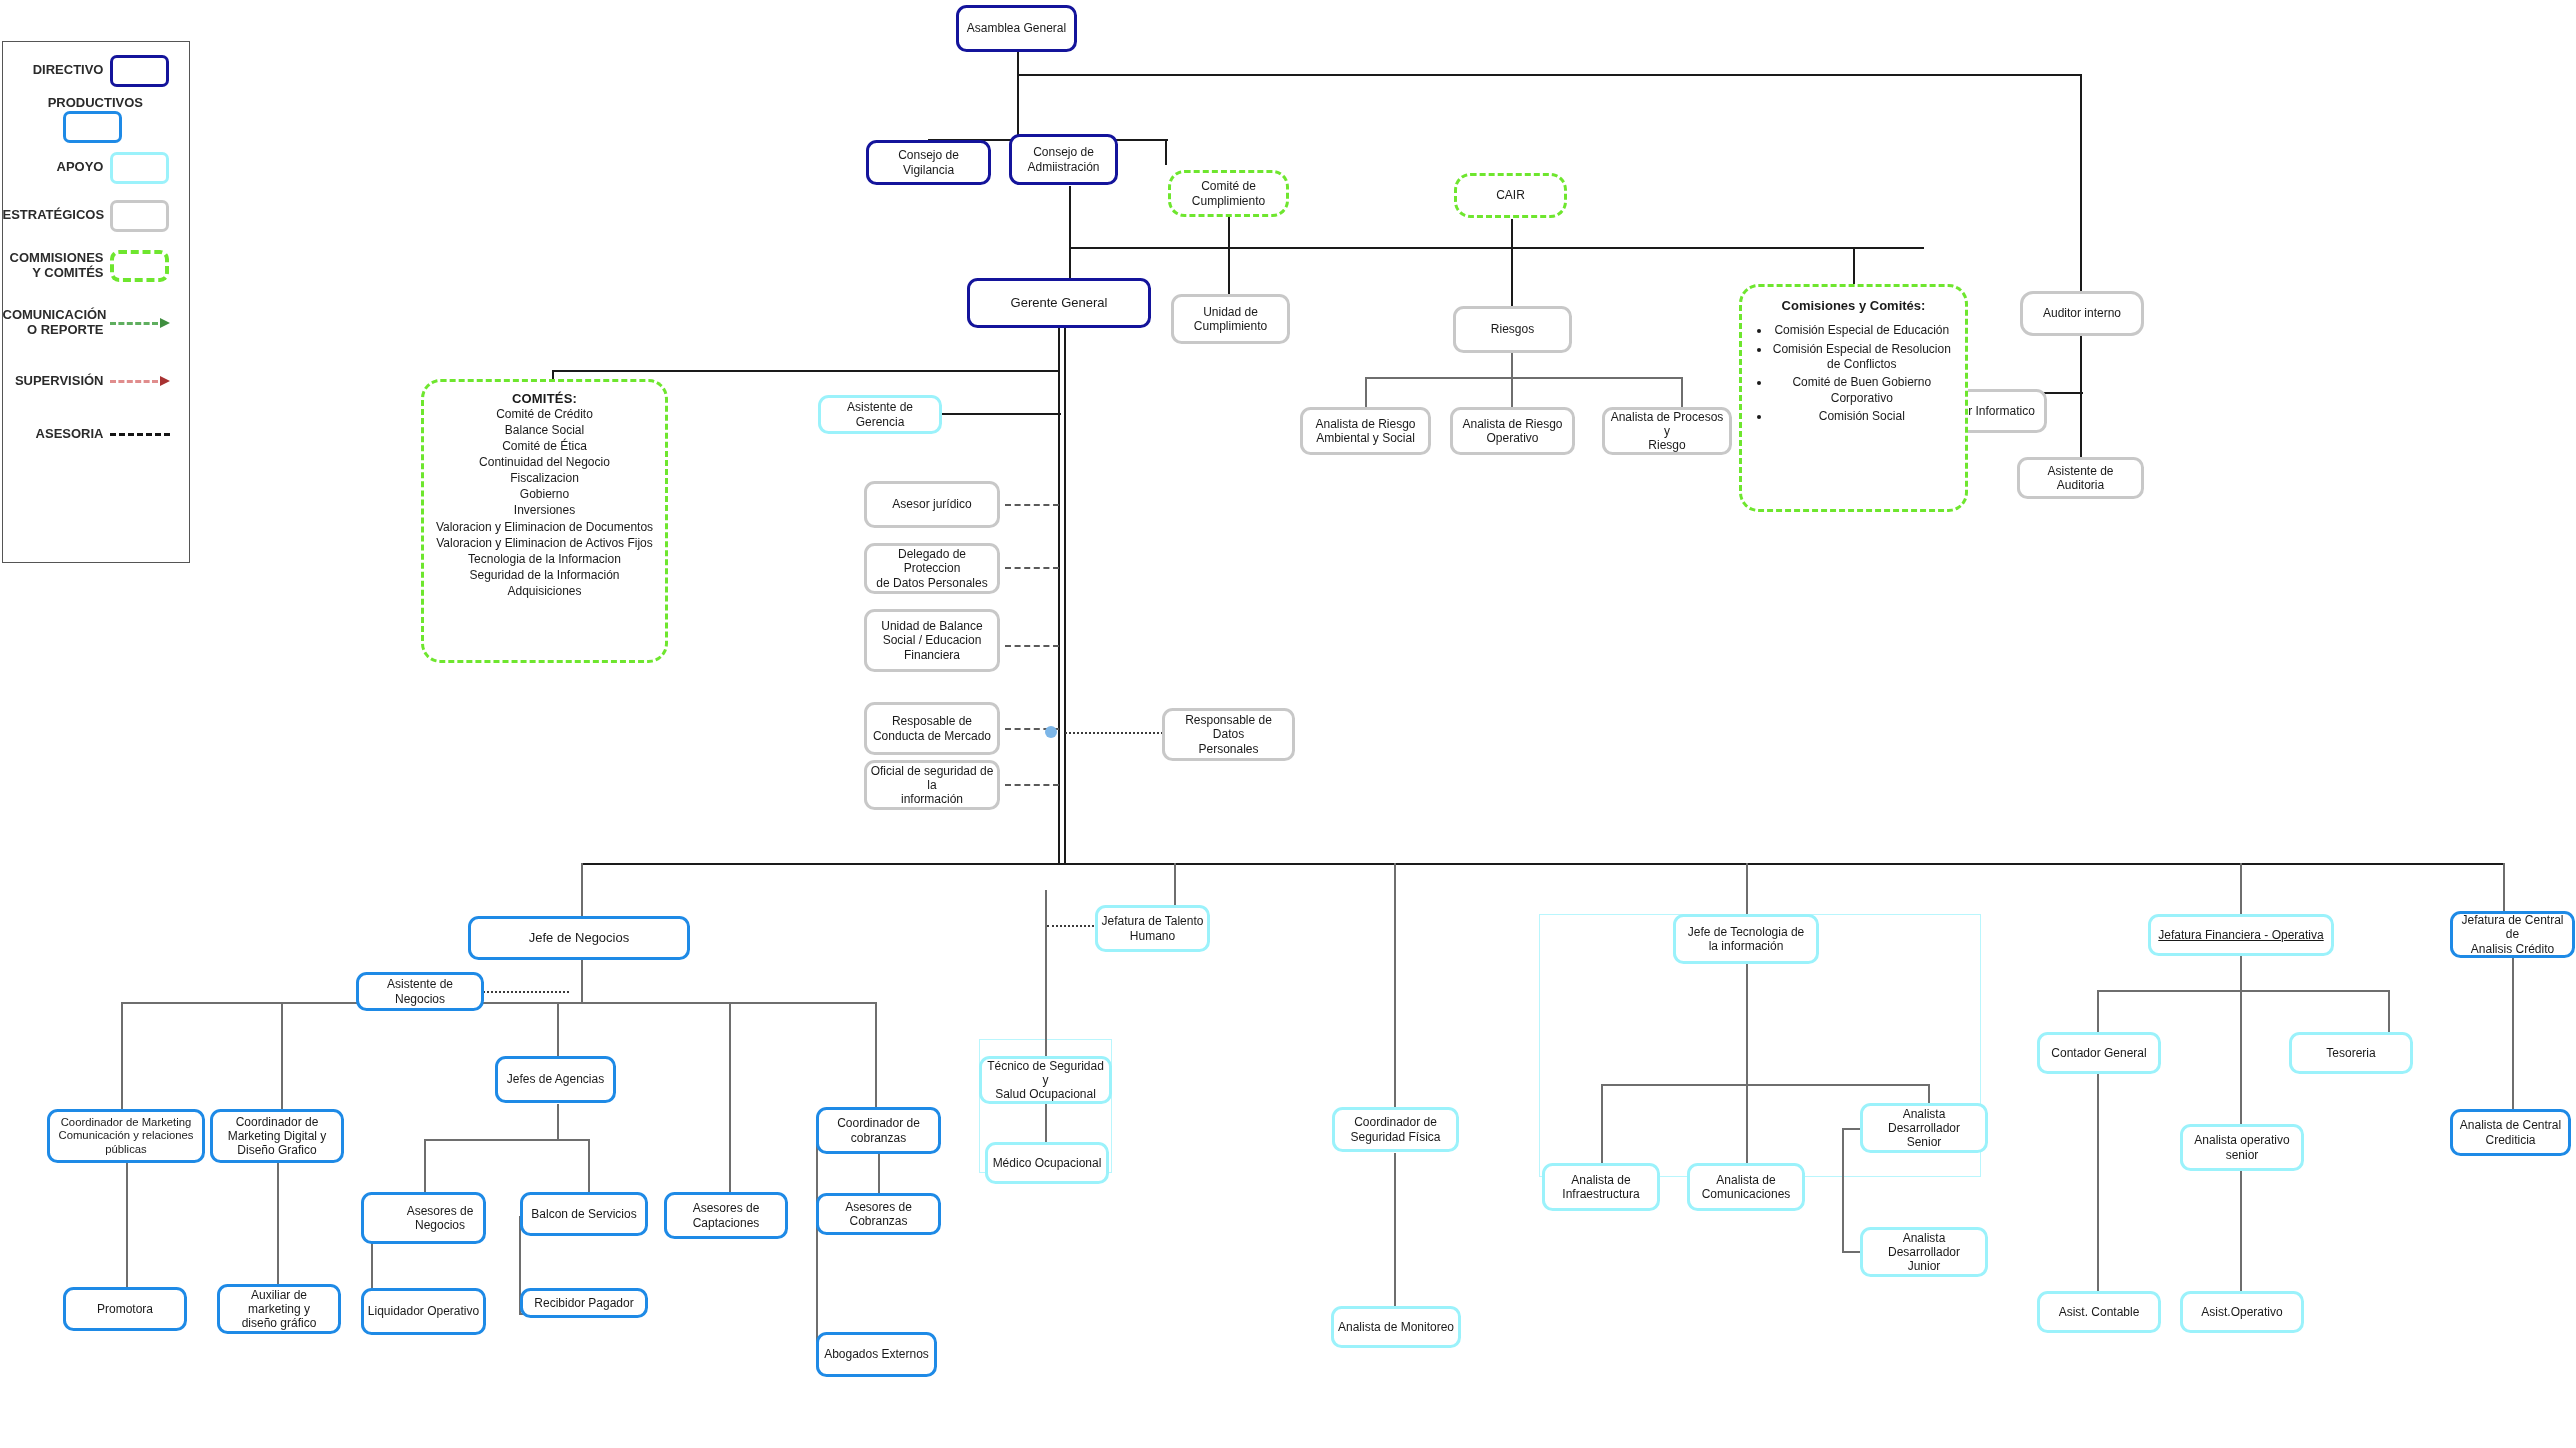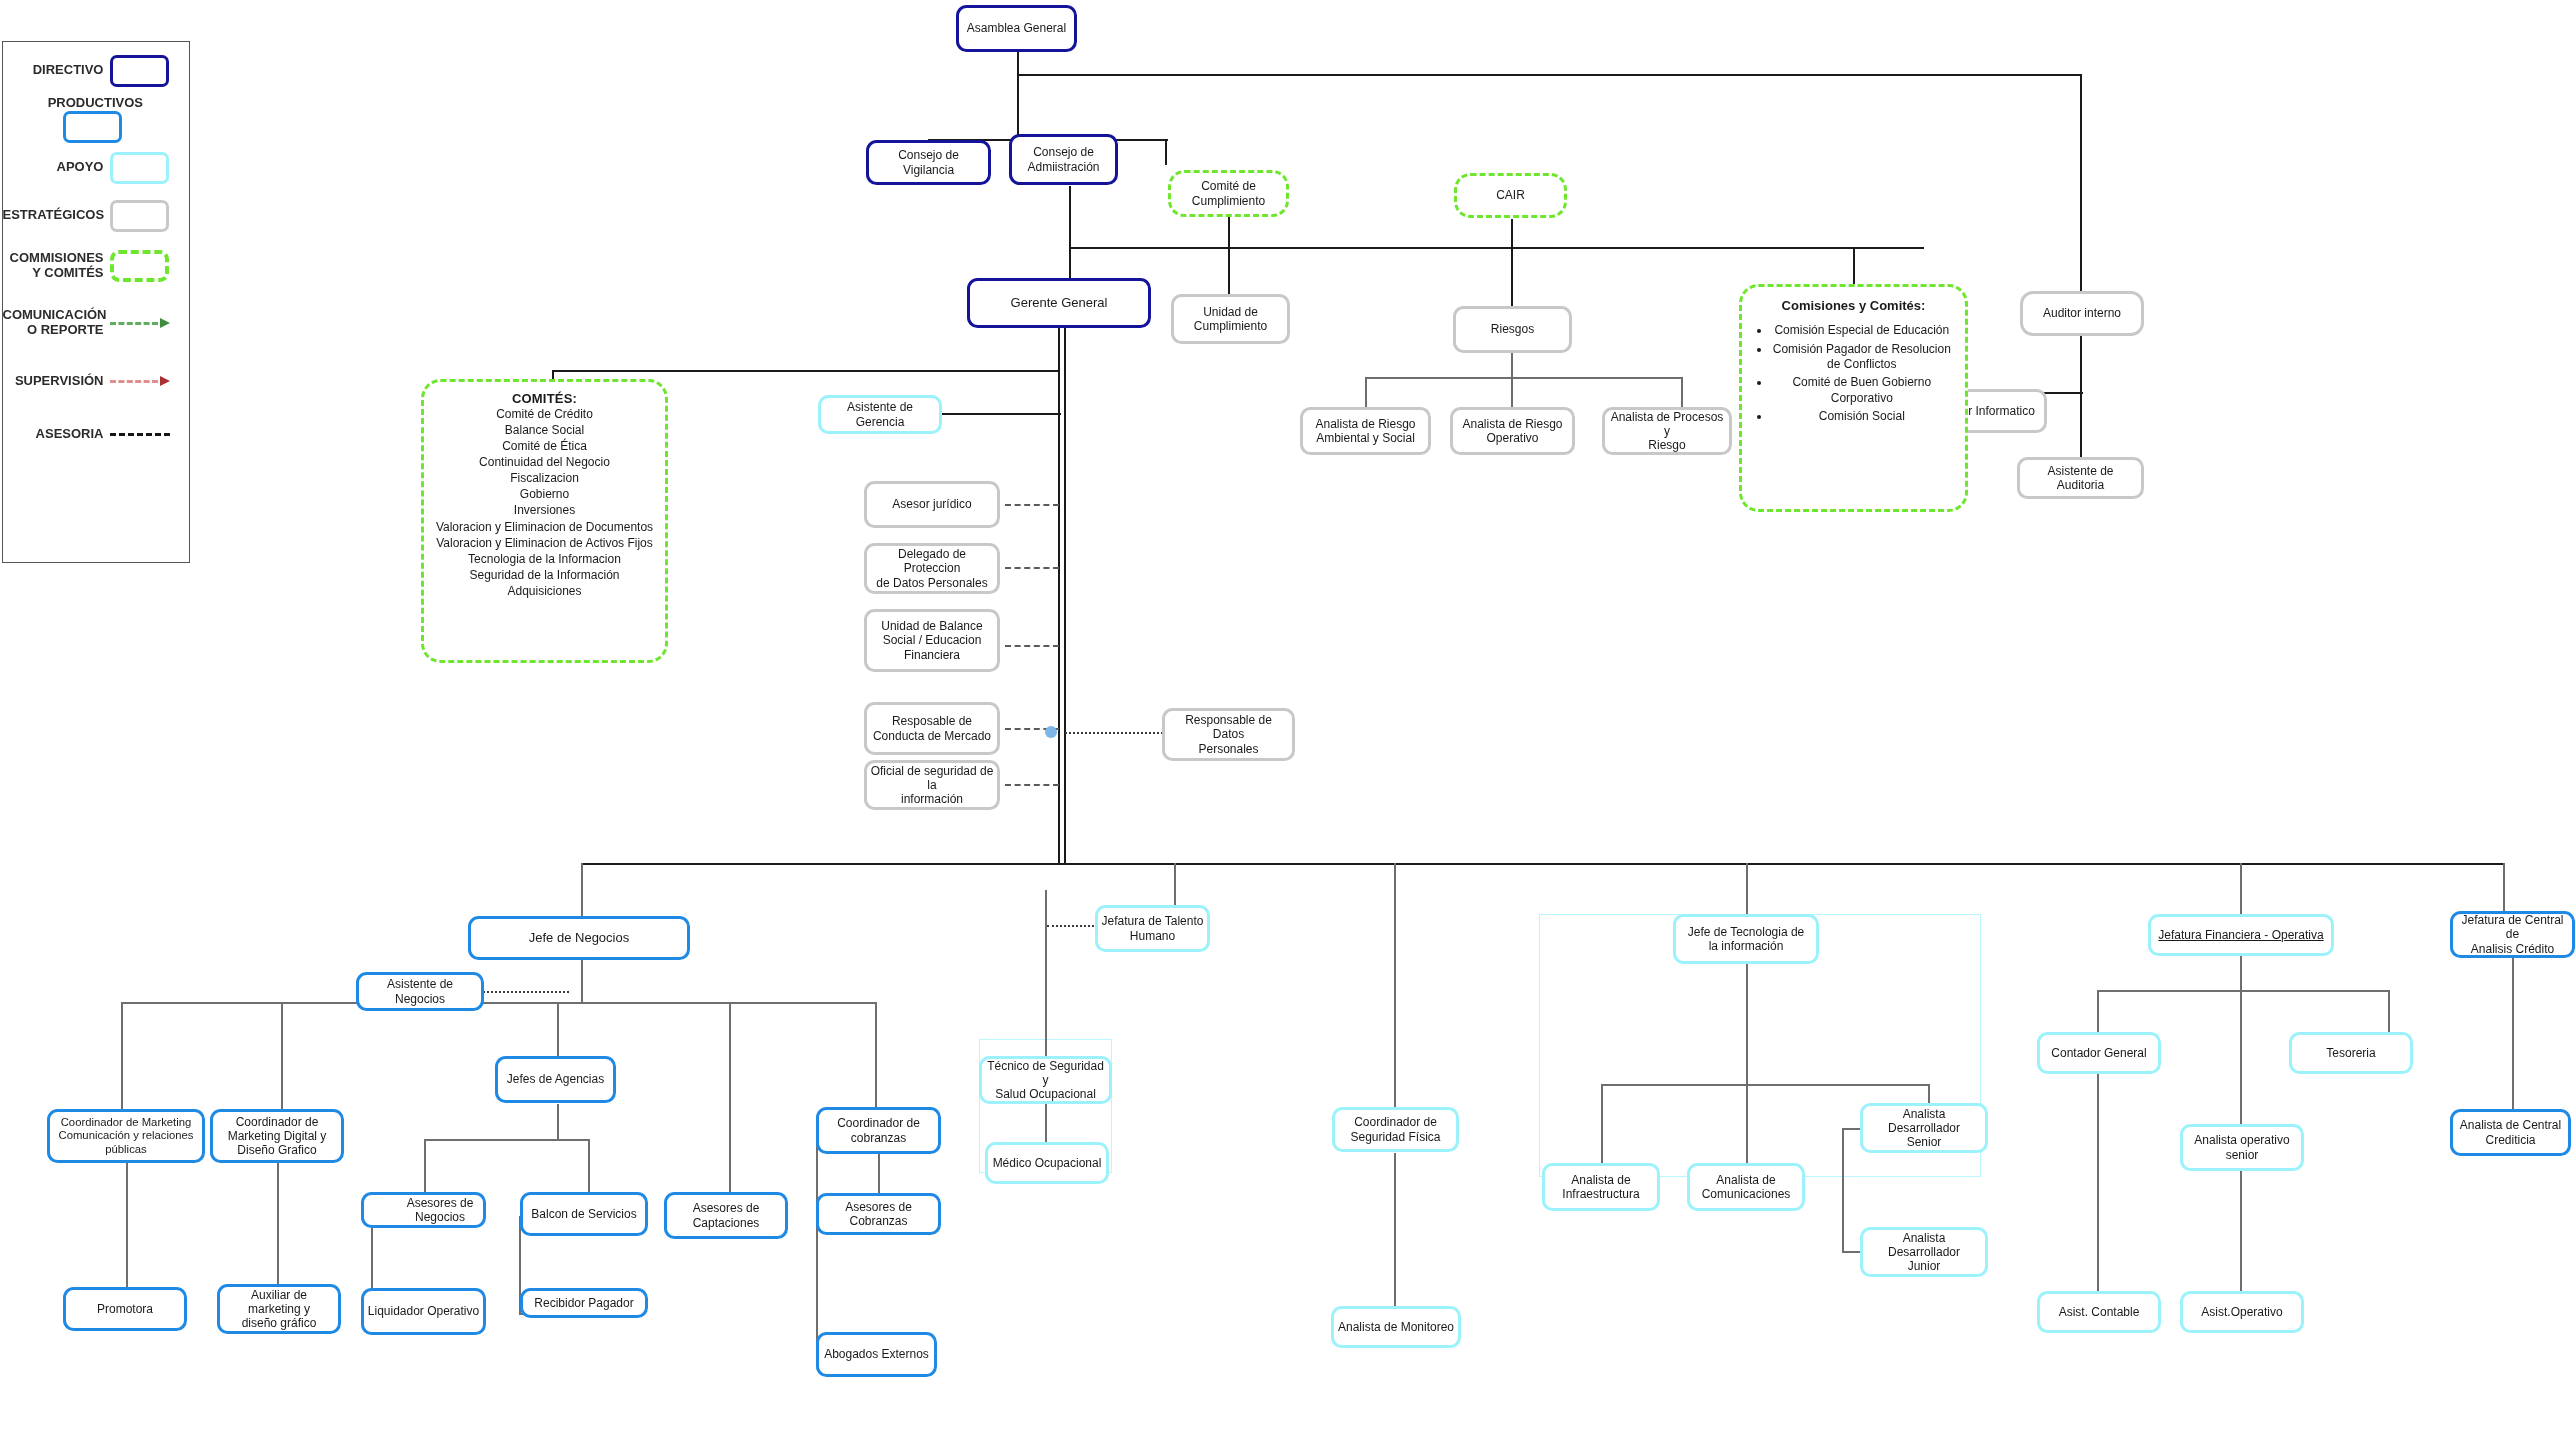--- a/index.html
+++ b/index.html
@@ -398,21 +398,21 @@
 
   <div class="node n-estrategico" style="left:1602px;top:407px;width:130px;height:48px;font-size:12px;">
     <span>Analista de Procesos y
 Riesgo</span>
   </div>
 
   <div class="comisiones-box" style="left:1739px;top:284px;width:229px;height:228px;">
     <div class="comisiones-title">Comisiones y Comités:</div>
     <ul>
       <li>Comisión Especial de Educación</li>
-      <li>Comisión Pagador de Resolucion de Conflictos</li>
+      <li>Comisión Especial de Resolucion de Conflictos</li>
       <li>Comité de Buen Gobierno Corporativo</li>
       <li>Comisión Social</li>
     </ul>
   </div>
 
   <div class="comite-list" style="left:421px;top:379px;width:247px;height:284px;">
     <div class="comite-title">COMITÉS:</div>
     <div class="comite-item">Comité de Crédito</div>
     <div class="comite-item">Balance Social</div>
     <div class="comite-item">Comité de Ética</div>
@@ -497,21 +497,21 @@
 Comunicación y relaciones
 públicas</span>
   </div>
 
   <div class="node n-productivo" style="left:210px;top:1109px;width:134px;height:54px;font-size:12px;">
     <span>Coordinador de
 Marketing Digital y
 Diseño Grafico</span>
   </div>
 
-  <div class="node n-productivo" style="left:361px;top:1192px;width:125px;height:36px;font-size:12px;padding-left:36px;">
+  <div class="node n-productivo" style="left:361px;top:1192px;width:125px;height:52px;font-size:12px;padding-left:36px;">
     <span>Asesores de Negocios</span>
   </div>
 
   <div class="node n-productivo" style="left:520px;top:1192px;width:128px;height:44px;font-size:12px;">
     <span>Balcon de Servicios</span>
   </div>
 
   <div class="node n-productivo" style="left:664px;top:1192px;width:124px;height:47px;font-size:12px;">
     <span>Asesores de
 Captaciones</span>

